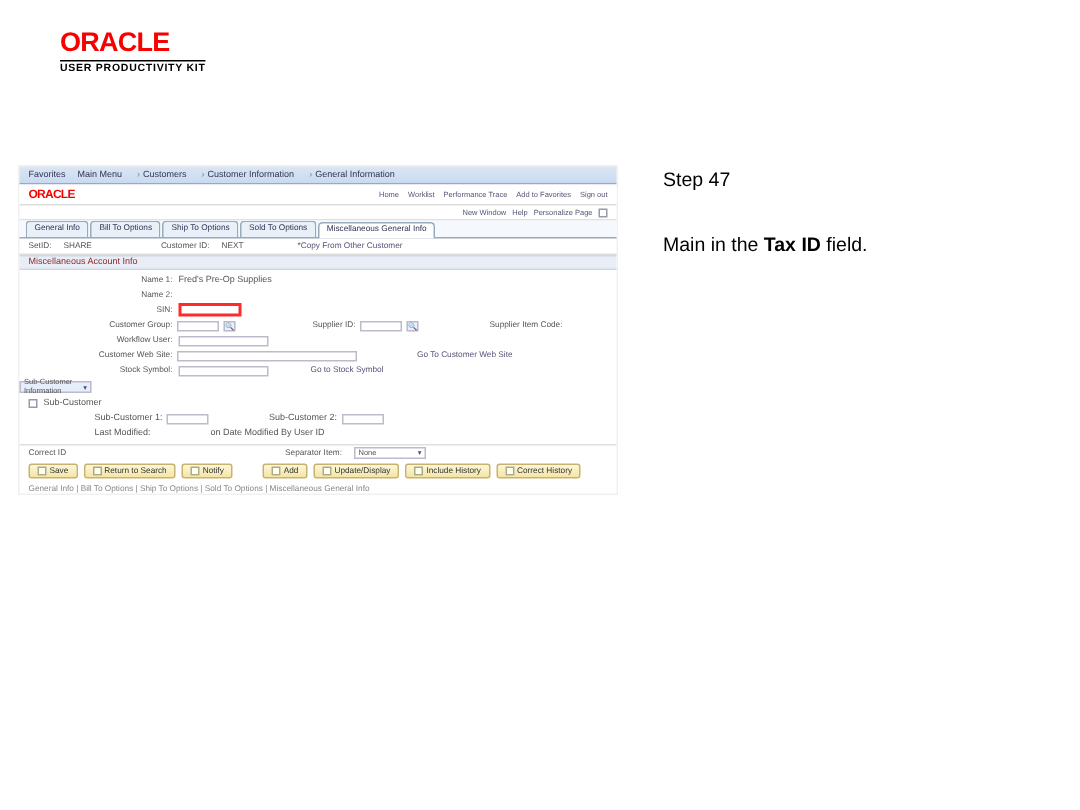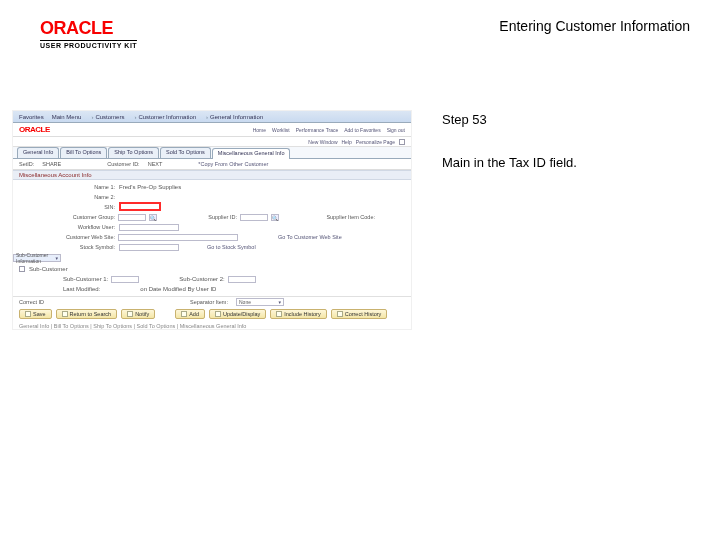--- a/index.html
+++ b/index.html
@@ -38,33 +38,32 @@
   .highlight-box { border:2px solid #ff2a2a; width:42px; height:9px; position:relative; top:-1px;}
   .lookup { width:8px; height:7px; border:1px solid #bbc; background:#eef; font-size:5px; text-align:center; line-height:6px; color:#557;}
   .midcols { display:flex; gap:40px; }
   .btnrow { display:flex; gap:4px; padding:3px 6px; align-items:center; flex-wrap:wrap;}
   .btn { border:1px solid #c9b26f; background:linear-gradient(#fdf6d9,#f4e6a6); padding:1px 5px; font-size:5.5px; color:#333; border-radius:2px; display:flex; align-items:center; gap:2px;}
   .footline { font-size:5.5px; color:#888; padding:1px 6px 3px 6px;}
   .sel { border:1px solid #bbc; height:8px; width:48px; background:#fff; font-size:5px; color:#555; display:flex; align-items:center; justify-content:space-between; padding:0 2px;}
   .sel::after{content:"▾"; font-size:5px; color:#557;}
   .instructions { margin-left: 30px; padding-top: 2px; font-size: 13px; color:#000;}
   .instructions .step { margin-bottom: 28px; }
-  .instructions .line b { font-weight: normal; }
+  .instructions .line b { font-weight: bold; }
   .ico { width:6px; height:6px; border:1px solid #aa8; background:#ffe; display:inline-block;}
 </style>
 </head>
 <body>
 
 <div class="page">
   <div class="header">
     <div class="logo-block">
       <div class="oracle-logo">ORACLE</div>
       <div class="upk">USER PRODUCTIVITY KIT</div>
     </div>
-    <div class="doc-title">Entering Customer Information</div>
   </div>
 
   <div class="content-row">
 
     <div class="app-shot">
       <div class="app-nav">
         <span>Favorites</span>
         <span>Main Menu</span>
           <span class="sep">›</span>
         <span>Customers</span>
@@ -215,19 +214,19 @@
           </div>
         <div class="btn">
             <span class="ico"></span>
             <span>Correct History</span>
           </div>
       </div>
       <div class="footline">General Info | Bill To Options | Ship To Options | Sold To Options | Miscellaneous General Info</div>
     </div>
 
     <div class="instructions">
-      <div class="step">Step 53</div>
+      <div class="step">Step 47</div>
       <div class="line">
         <span>Main in the </span><b>Tax ID</b><span> field.</span>
       </div>
     </div>
   </div>
 </div>
 
 </body></html>

